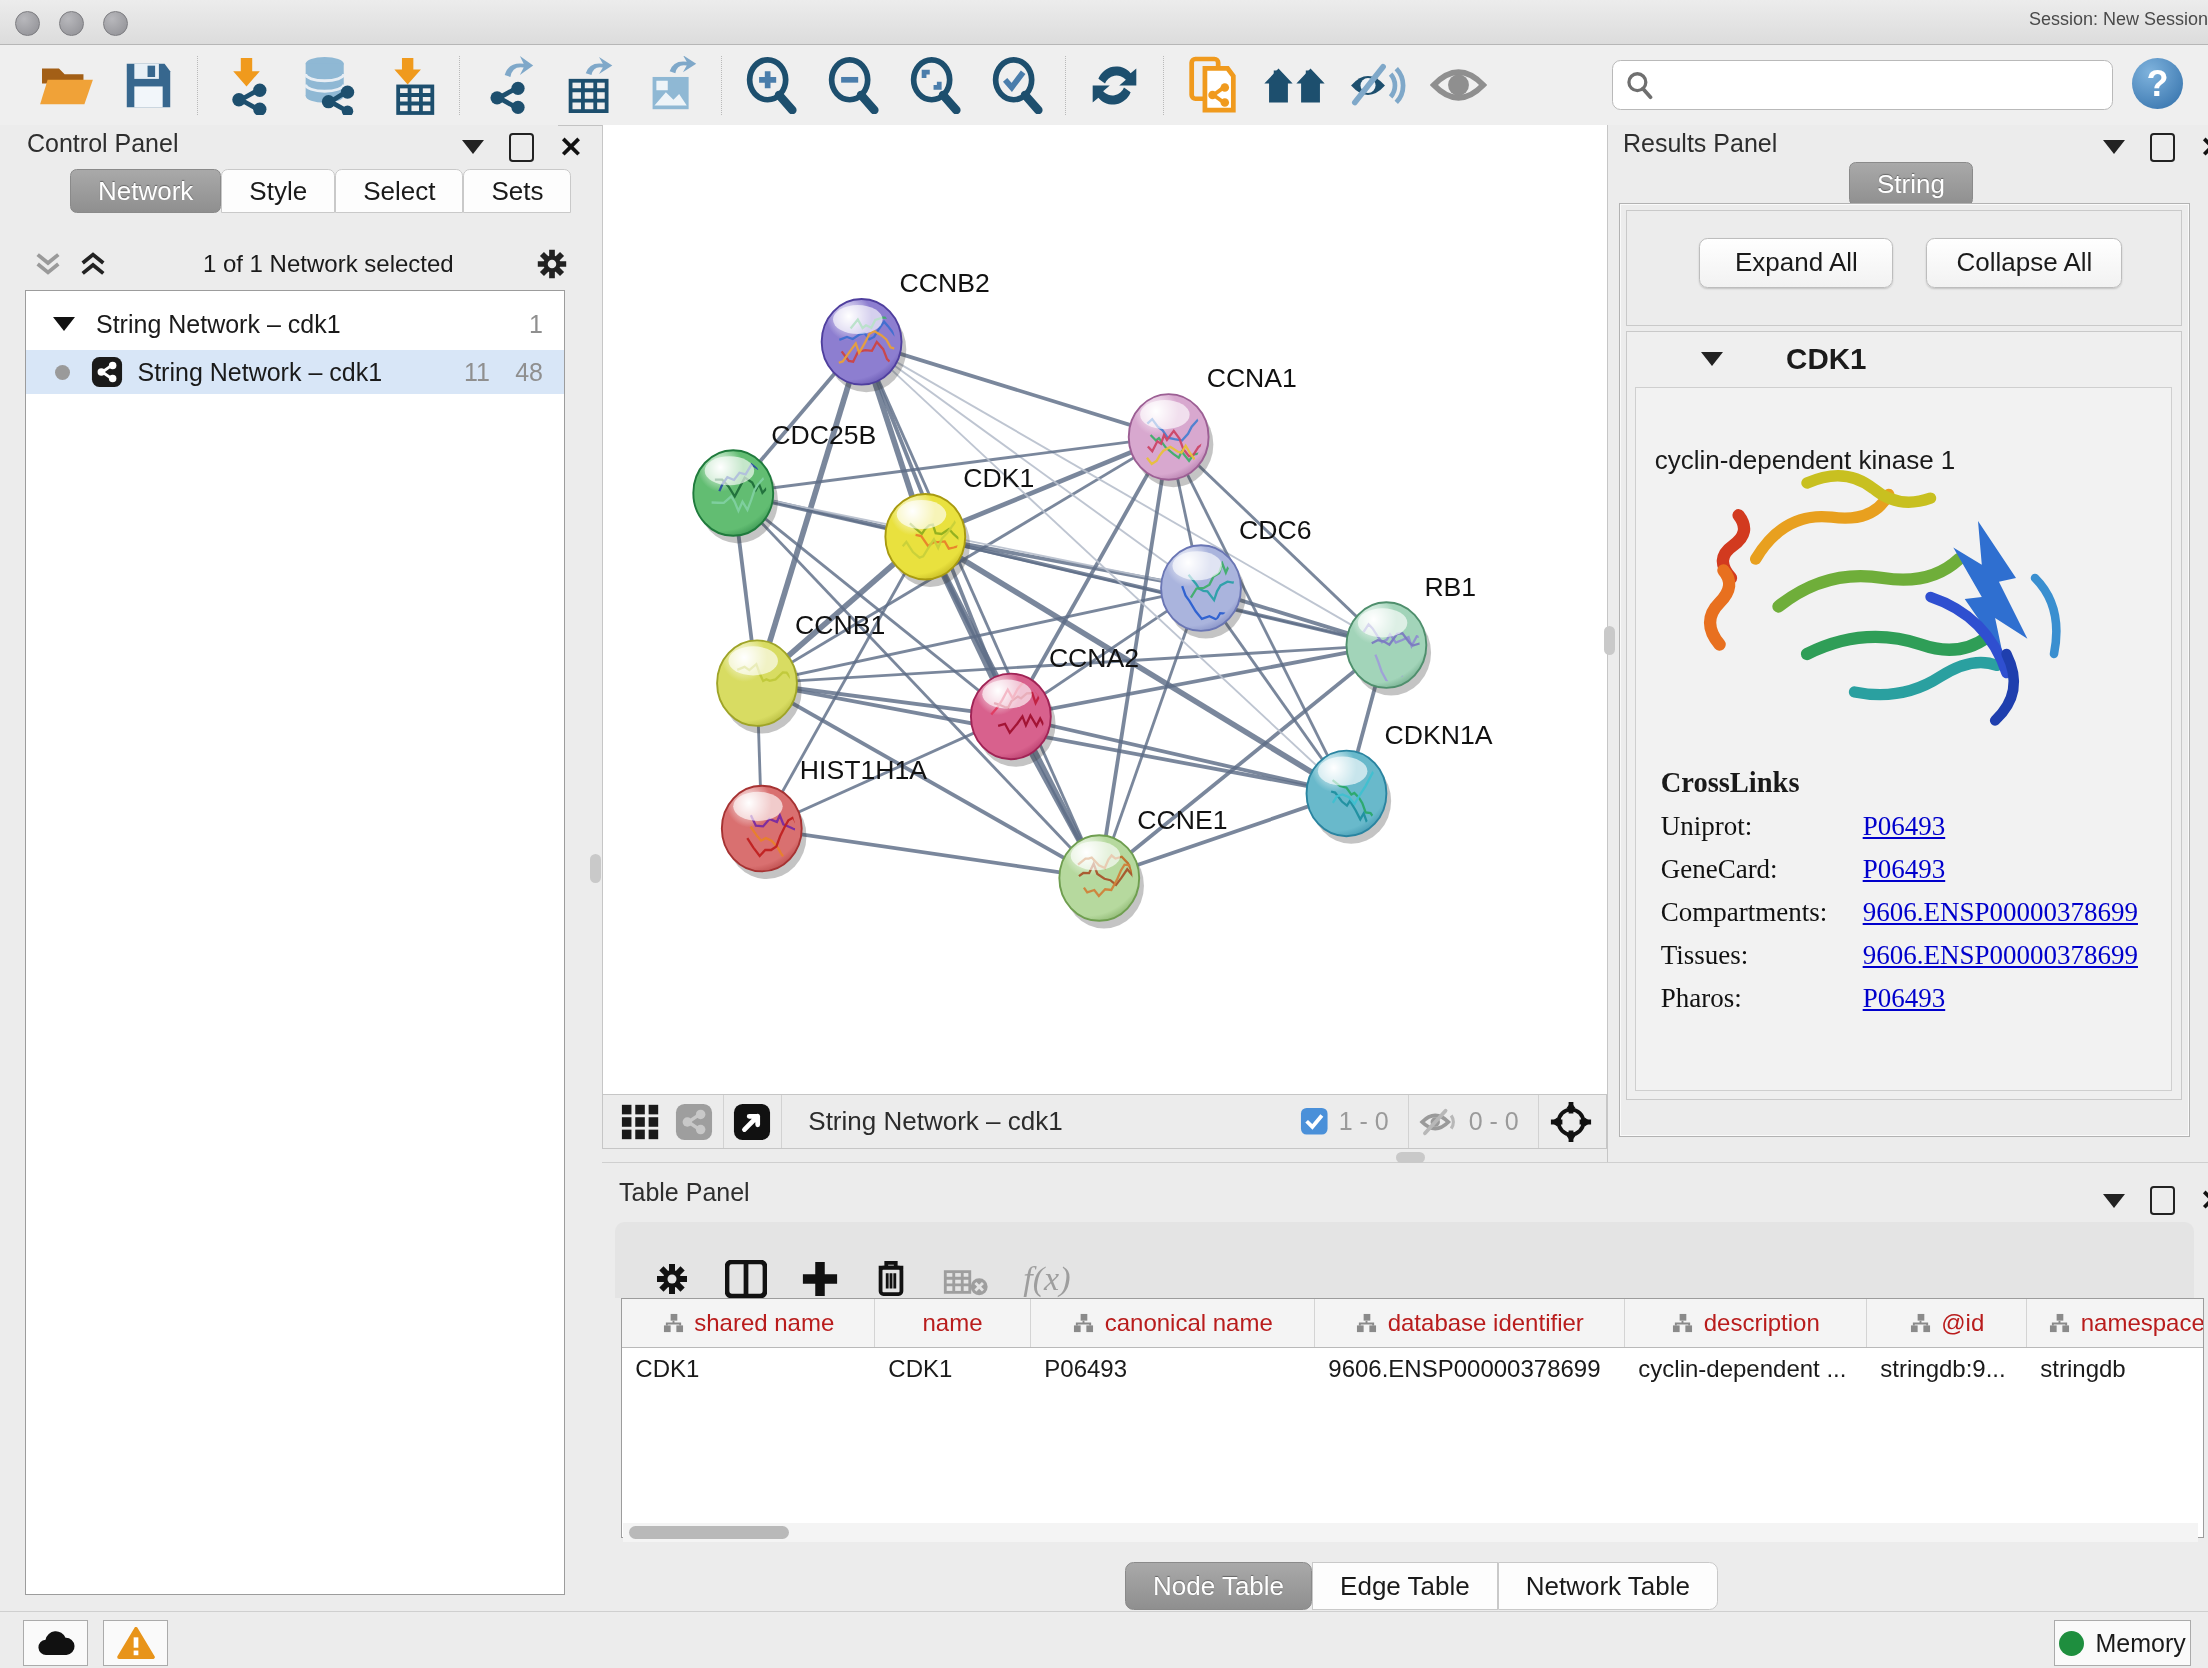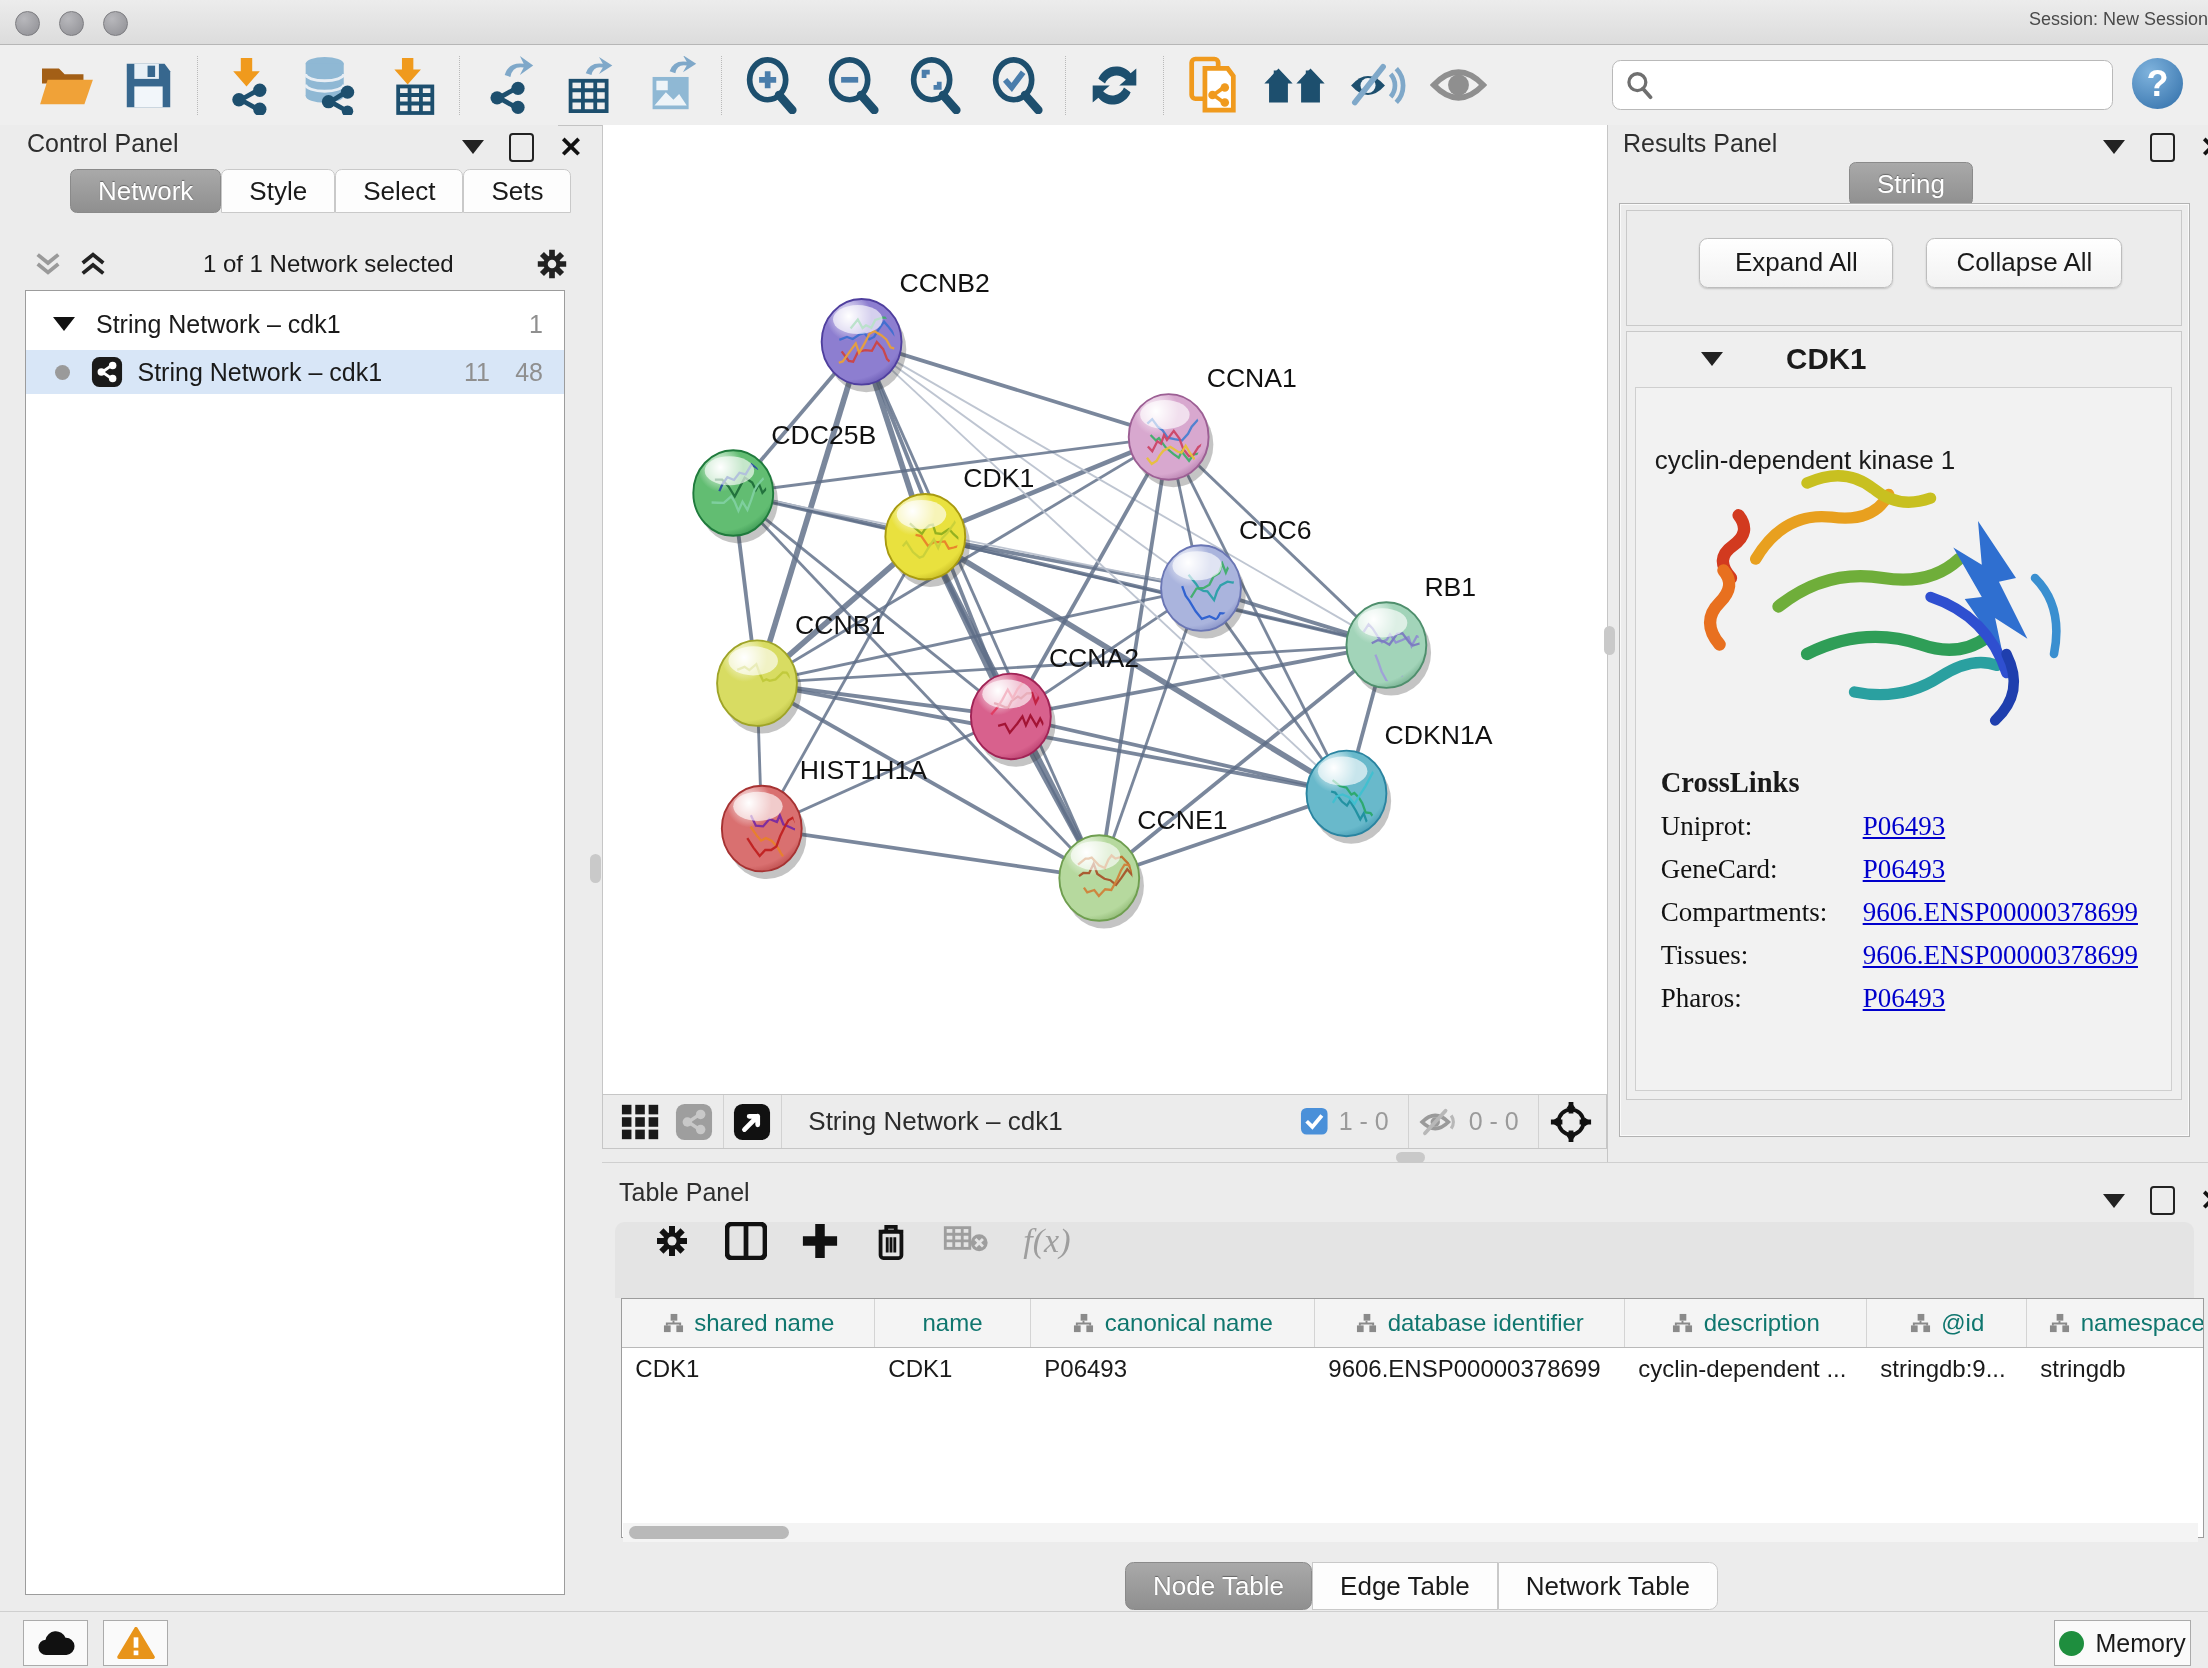--- a/index.html
+++ b/index.html
@@ -59,24 +59,24 @@
   .rp-entry-head{position:absolute;left:0;top:0;width:100%;height:53px;display:flex;align-items:center;}
   .rp-entry-body{position:absolute;left:7.6px;top:55px;width:535px;height:702px;border:1px solid #cfcfcf;background:#f2f2f2;}
   .rp-desc{position:absolute;left:19px;top:11.4px;font-size:26px;margin-top:46px;}
   .crosslinks{position:absolute;left:25px;top:379px;font-family:"Liberation Serif",serif;font-size:27px;}
   .cl-row{display:flex;margin-top:12px;}
   .cl-label{width:202px;color:#111;}
   .cl-link{color:#0000cc;text-decoration:underline;}
   
   .table-panel{position:absolute;left:602px;top:1162px;width:1606px;height:449px;background:#ececec;border-top:1px solid #cfcfcf;}
   .tp-toolbar{position:absolute;left:13.3px;top:59px;width:1579px;height:76px;background:#e4e4e4;border-radius:9.5px 9.5px 0 0;
-    display:flex;align-items:flex-start;gap:34px;padding-left:38px;box-sizing:border-box;}
+    display:flex;align-items:flex-end;gap:34px;padding-left:38px;box-sizing:border-box;}
   .tp-table{position:absolute;left:19px;top:135px;width:1581px;height:238px;background:#fff;border:1.9px solid #9c9c9c;overflow:hidden;}
   .th-row{position:absolute;left:0;top:0;height:48px;display:flex;background:#f4f4f4;border-bottom:1.9px solid #b9b9b9;}
-  .th-cell{display:flex;align-items:center;justify-content:center;gap:9.5px;font-size:24px;color:#0f766e;
+  .th-cell{display:flex;align-items:center;justify-content:center;gap:9.5px;font-size:24px;color:#b91c1c;
     border-right:1px solid #d4d4d4;box-sizing:border-box;flex:0 0 auto;}
   .td-row{position:absolute;left:0;top:49px;height:42px;display:flex;}
   .td-cell{font-size:24px;display:flex;align-items:center;padding-left:13.3px;box-sizing:border-box;flex:0 0 auto;}
   .hscroll{position:absolute;left:21px;top:360px;width:1575px;height:19px;background:#f4f4f4;}
   .hthumb{position:absolute;left:5.7px;top:2.9px;width:160px;height:13.3px;border-radius:6.7px;background:#b9b9b9;}
   .tp-tabs{position:absolute;left:523px;top:399px;display:flex;}
   
   .statusbar{position:absolute;left:0;top:1611px;width:2208px;height:57px;background:#ececec;border-top:1px solid #cfcfcf;}
   .sb-btn{position:absolute;top:8px;height:44px;background:#fafafa;border:1.9px solid #ababab;
     display:flex;align-items:center;justify-content:center;}

